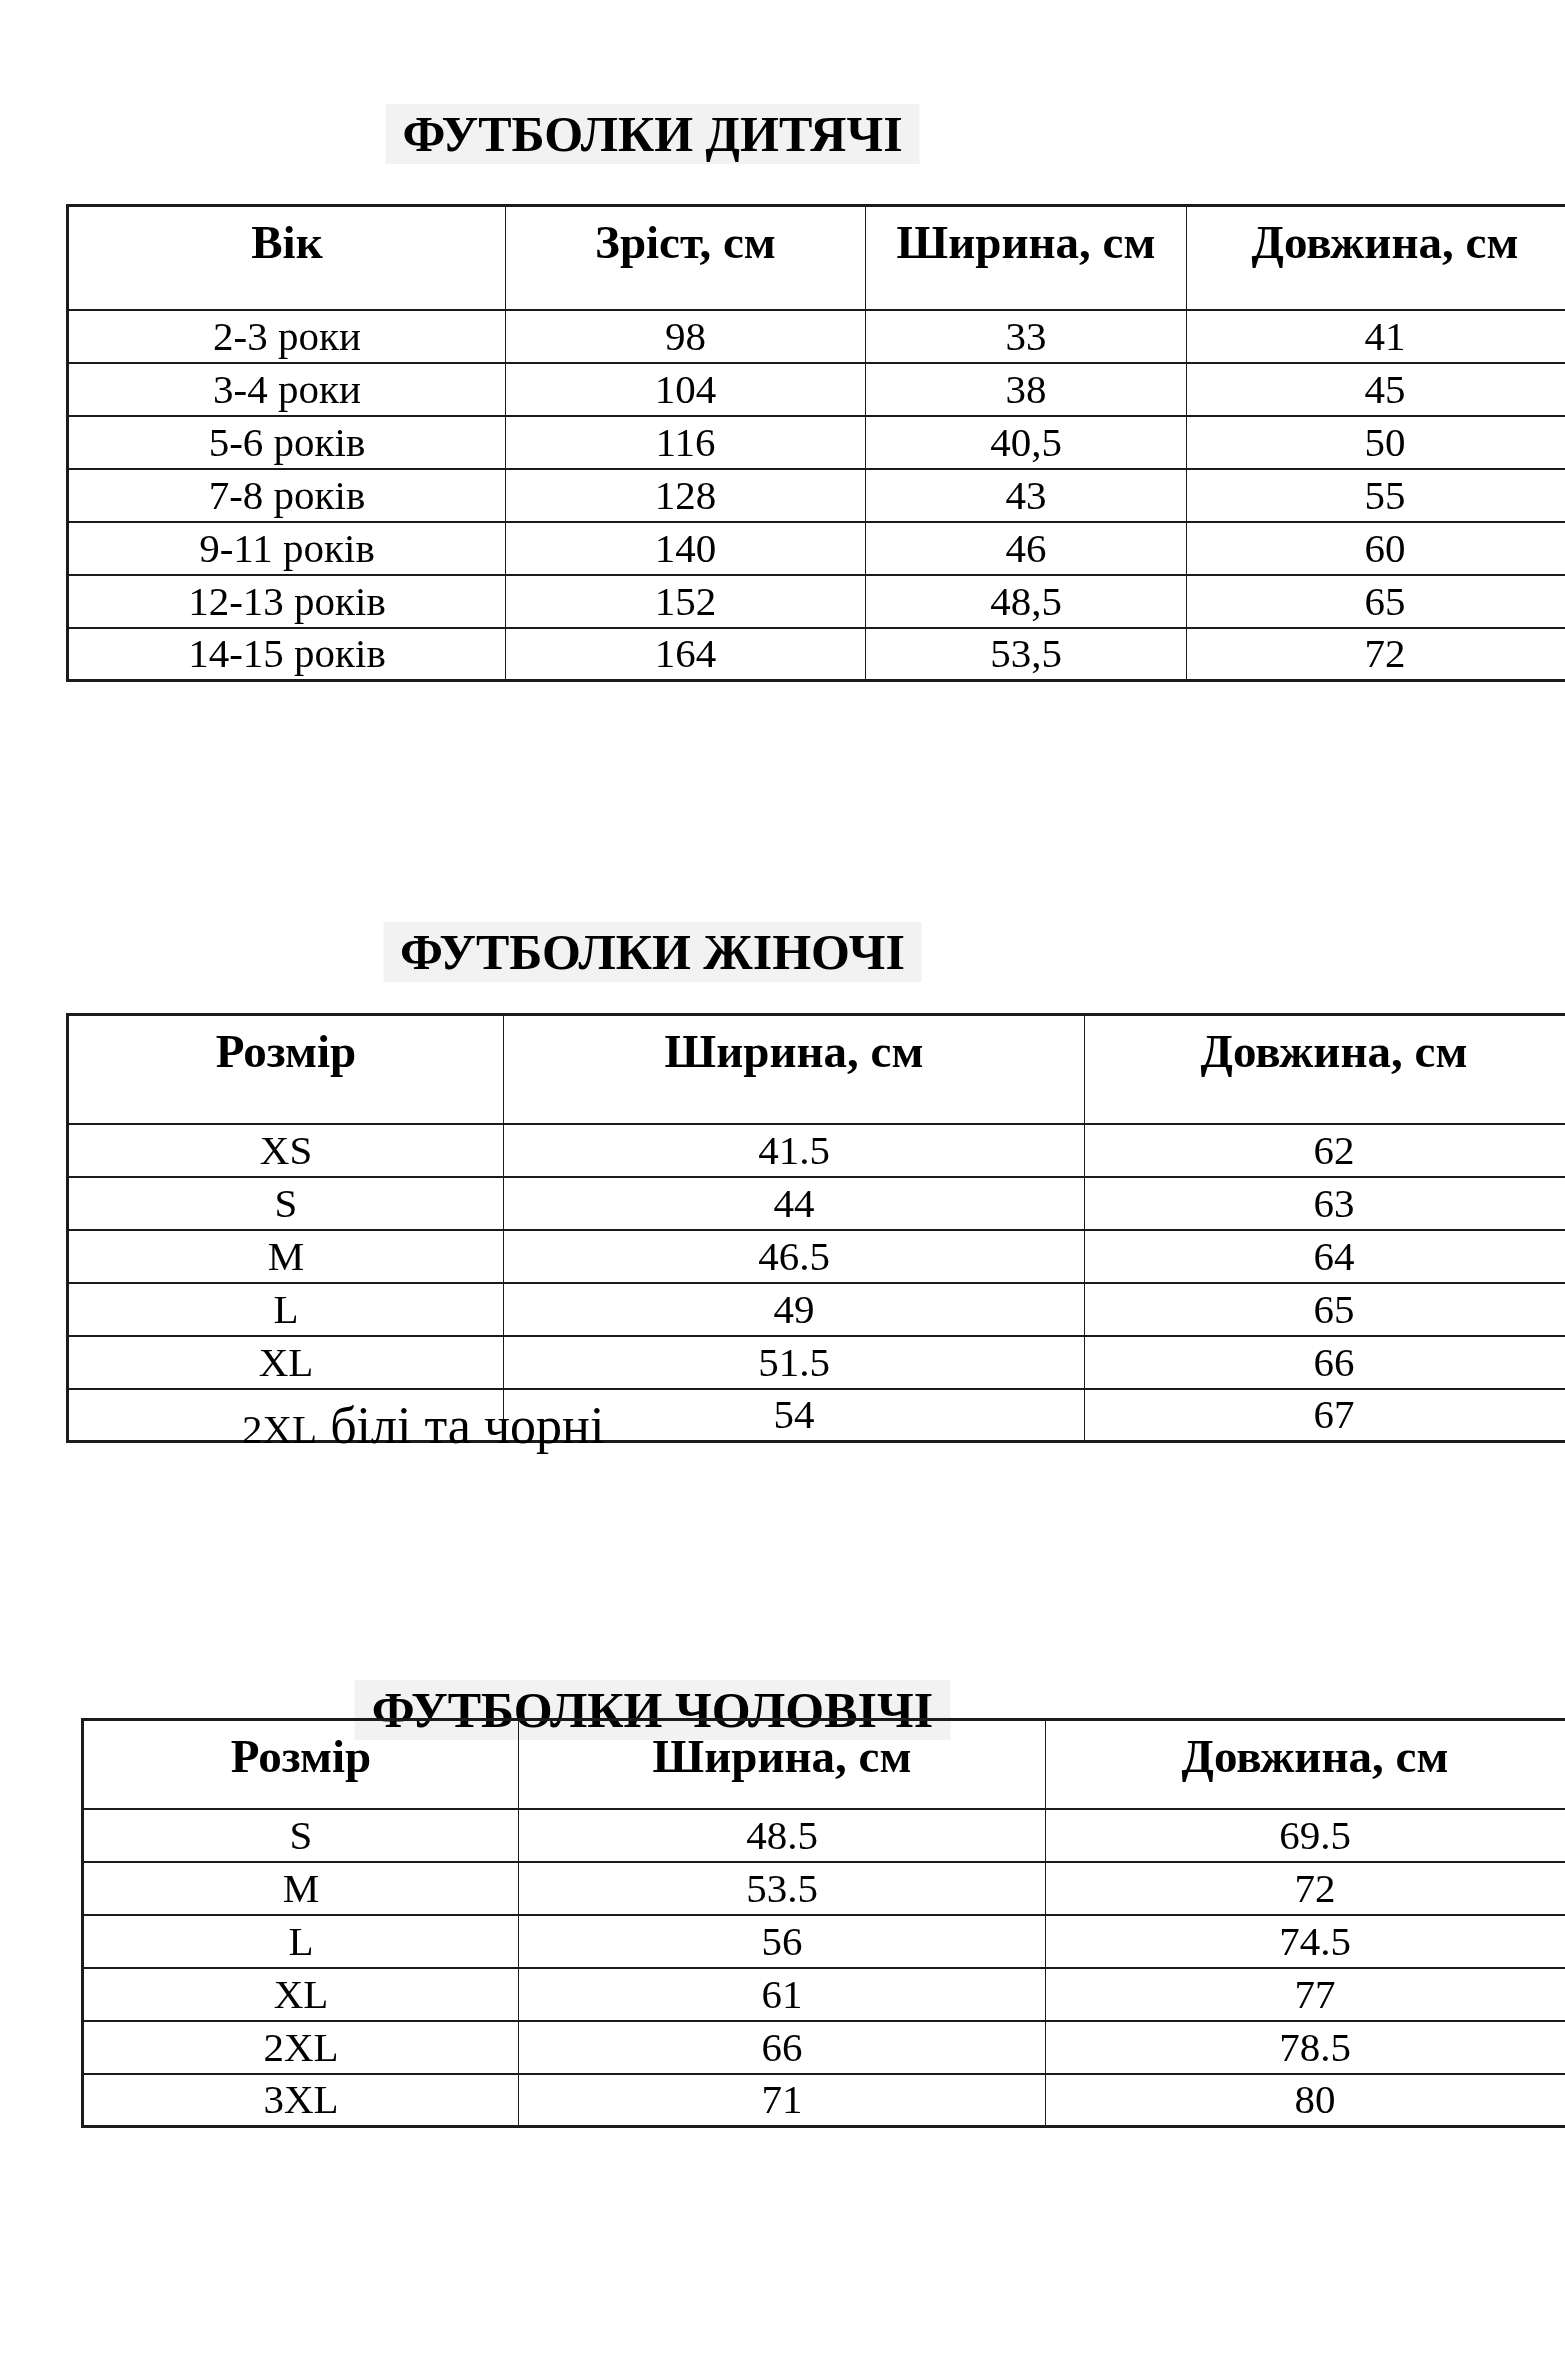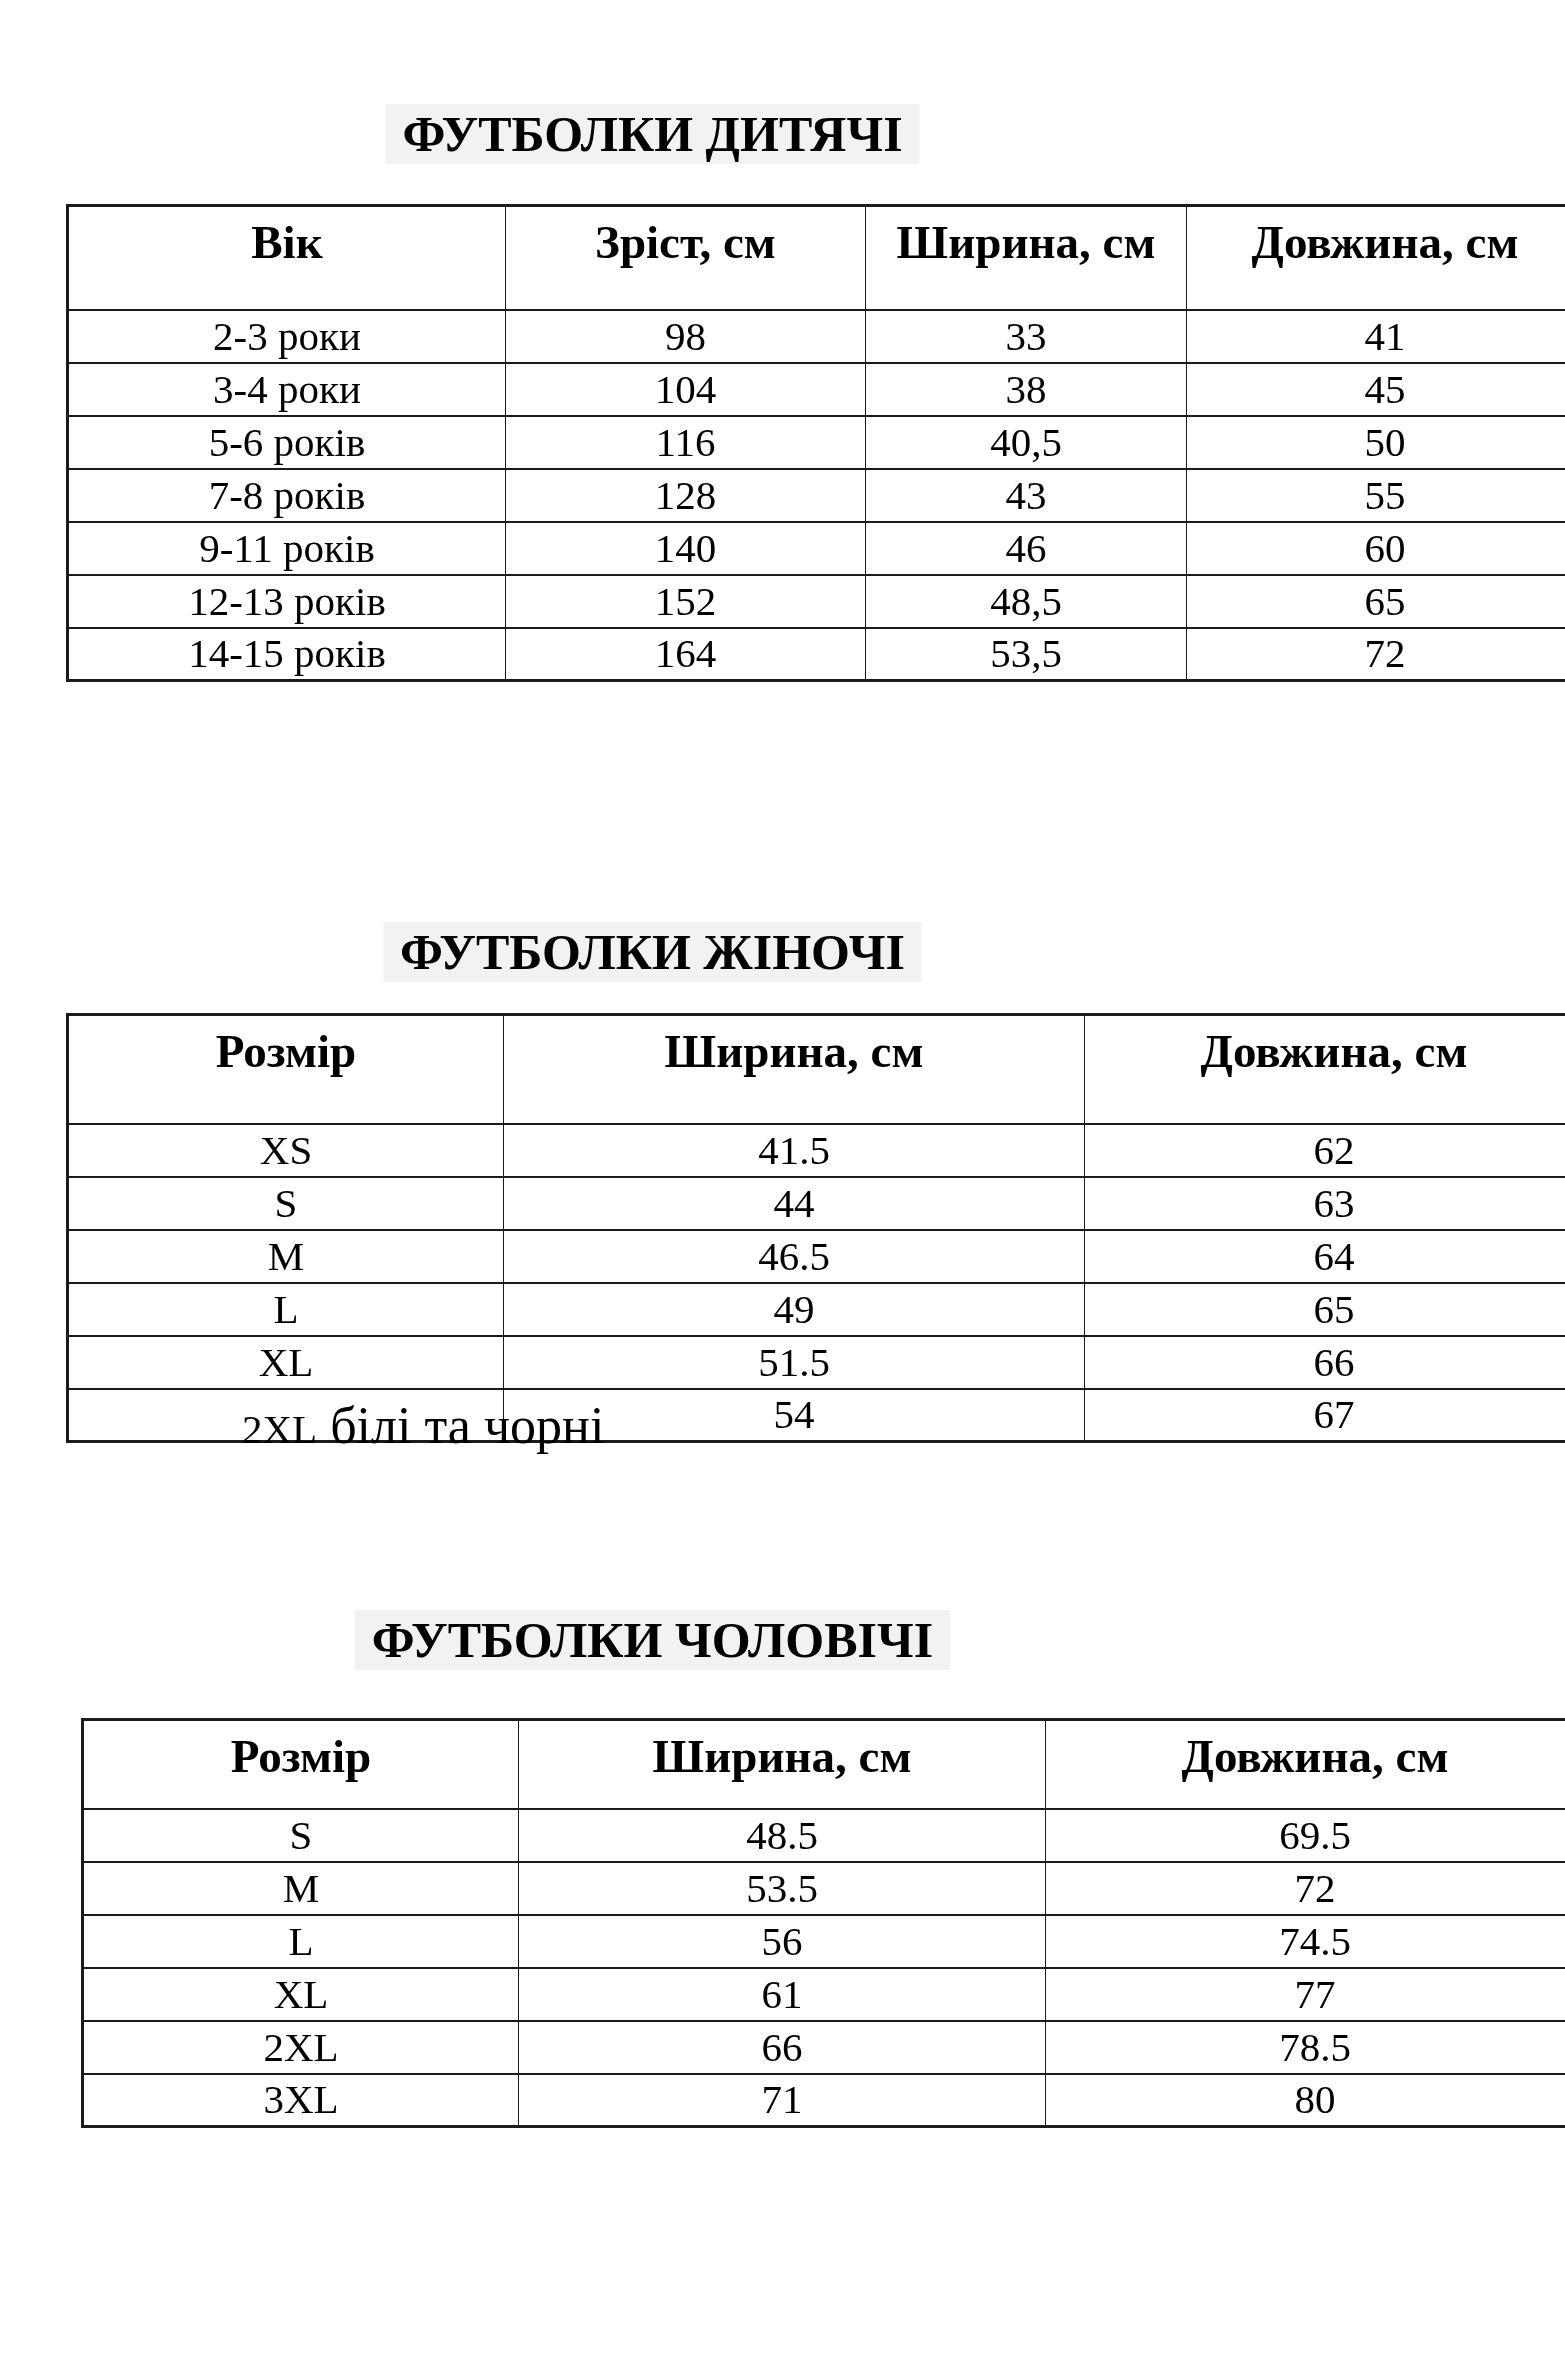--- a/index.html
+++ b/index.html
@@ -22,21 +22,21 @@
     background:#f2f2f2;
     font-weight:bold;
     font-size:50px;
     line-height:60px;
     padding:0 17px;
     transform:translateX(24.5px);
     white-space:nowrap;
   }
   #title-0 { top:104px; }
   #title-1 { top:922px; }
-  #title-2 { top:1610px; }
+  #title-2 { top:1680px; }
 
   
   table.size-table {
     position:absolute;
     border-collapse:collapse;
     table-layout:fixed;
     border:3.1px solid #1b1b1b;
     margin-left:22px;
   }
   .size-table th, .size-table td {

